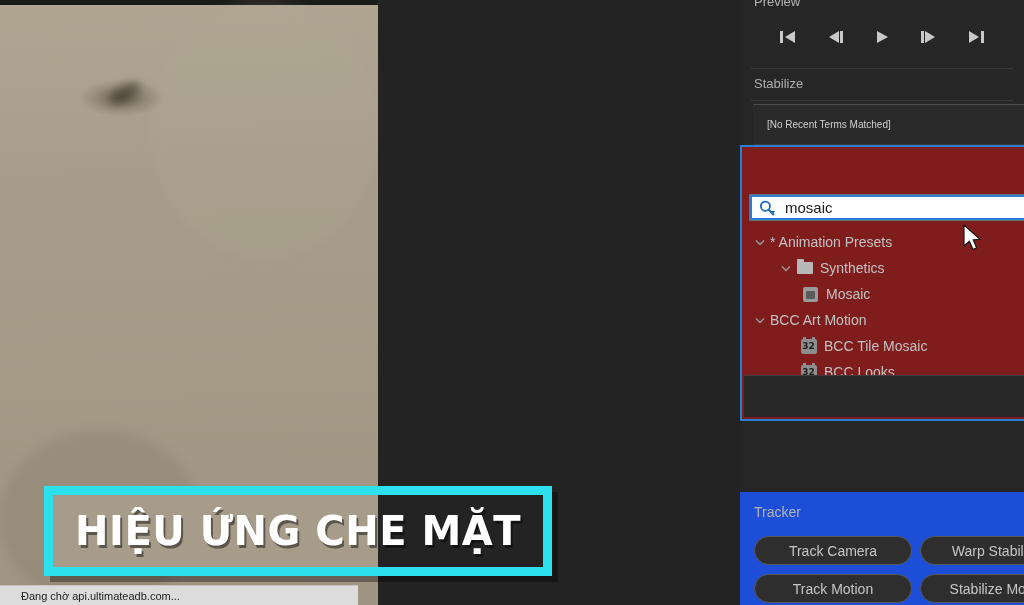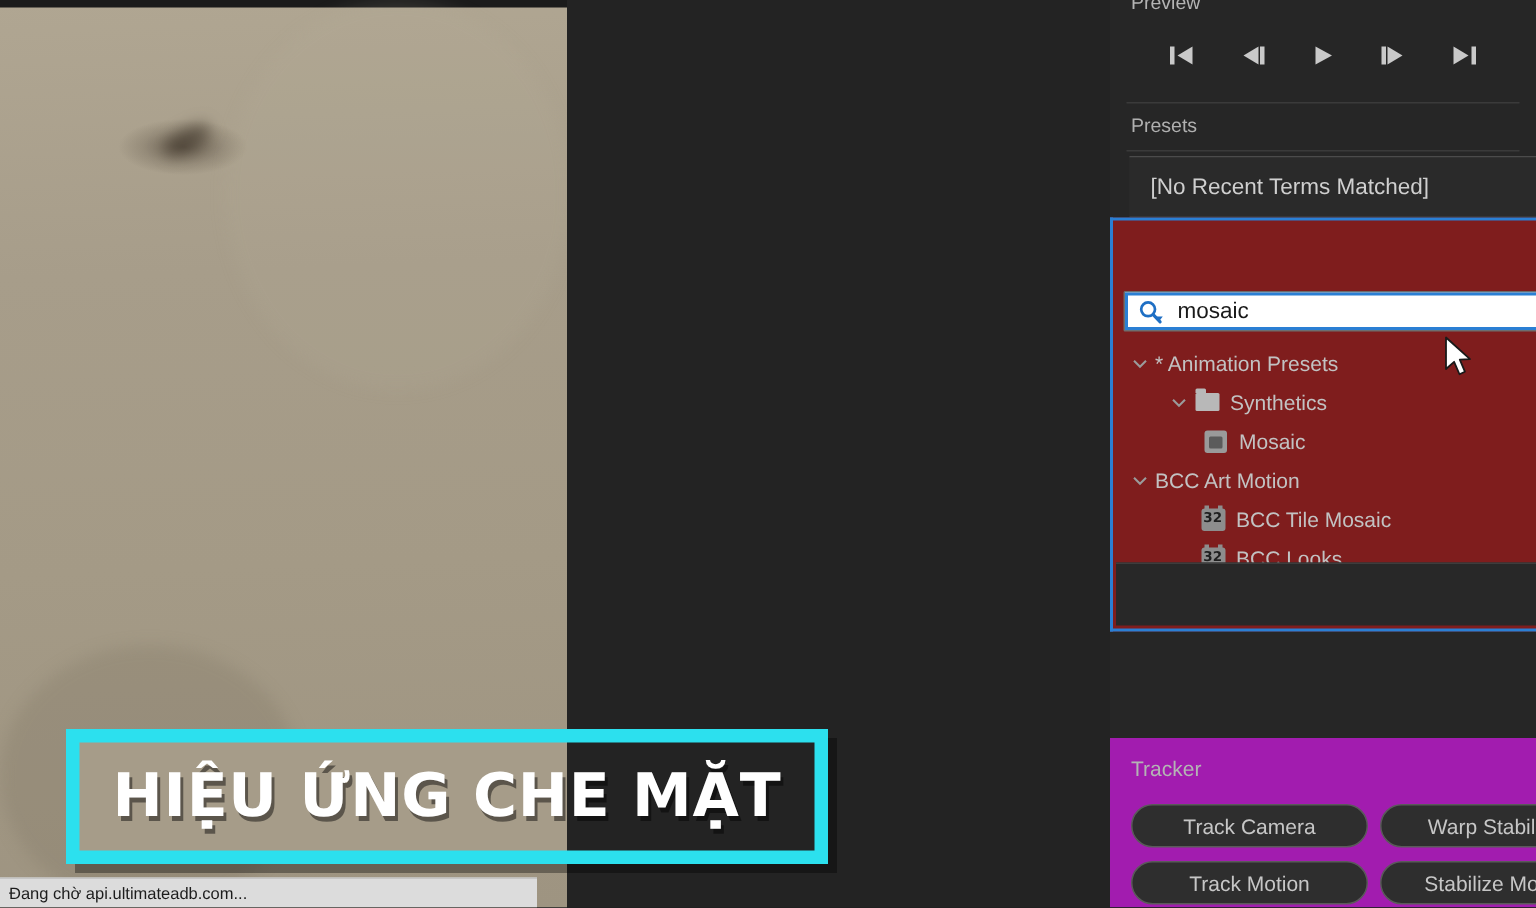--- a/index.html
+++ b/index.html
@@ -93,21 +93,21 @@
   }
 
   
   #status-bar {
     position: absolute;
     left: 0; bottom: 0;
     width: 358px; height: 20px;
     background: #dcdcdc;
     border-top: 1px solid #c6c6c6;
     display: flex; align-items: center;
-    padding-left: 6px;
+    padding-left: 21px;
     z-index: 20;
   }
   #status-bar-text {
     font-size: 11px; color: #1c1c1c;
     font-family: "Liberation Sans", sans-serif;
   }
 
   
   #right-panel {
     position: absolute;
@@ -153,21 +153,21 @@
 
   
   #suggest-list {
     position:absolute; left:13px; top:104px; width:271px;
     background:#2a2a2a;
     border-top:1px solid #4b4b4b;
   }
   .suggest-item {
     height:40px; display:flex; align-items:center;
     padding-left:14px;
-    font-size:15px; color:#cfcfcf;
+    font-size:10px; color:#cfcfcf;
     border-bottom:1px solid #383838;
     cursor:pointer;
     background:#2a2a2a;
   }
   .suggest-item:last-child { border-bottom:none; }
 
   
   #effects-panel {
     position:absolute; left:0px; top:145px;
     width:284px; height:276px;
@@ -254,21 +254,21 @@
   }
 
   #tree-footer {
     position:absolute; left:2px; bottom:2px; right:0; height:42px;
     background:#282828; border-top:1px solid #3d3d3d;
   }
 
   
   #tracker-section {
     position:absolute; left:0; top:492px; width:284px; height:113px;
-    background:#a21caf;
+    background:#1d4ed8;
   }
   #tracker-title {
     position:absolute; left:14px; top:12px;
     font-size:14px; color:#b4b4b4;
   }
   #tracker-buttons {
     position:absolute; left:14px; top:44px;
     display:grid; grid-template-columns: 158px 158px;
     gap:9px 8px;
   }
@@ -349,21 +349,21 @@
           <svg width="20" height="16" viewBox="0 0 20 16">
             <polygon points="3,2 3,14 13,8" fill="#c9c9c9"></polygon>
             <rect x="15" y="2" width="3" height="12" fill="#c9c9c9"></rect>
           </svg>
         </div>
       </div>
     </div>
 
     <div id="divider-1"></div>
 
-    <span id="shortcut-label">Presets</span>
+    <span id="shortcut-label">Stabilize</span>
     <div id="divider-2"></div>
 
     <div id="suggest-list">
       <div class="suggest-item">[No Recent Terms Matched]</div>
       <div class="suggest-item">[Shift-Click to Save a Term]</div>
     </div>
 
     <div id="effects-panel">
 
       <div id="search-row">

